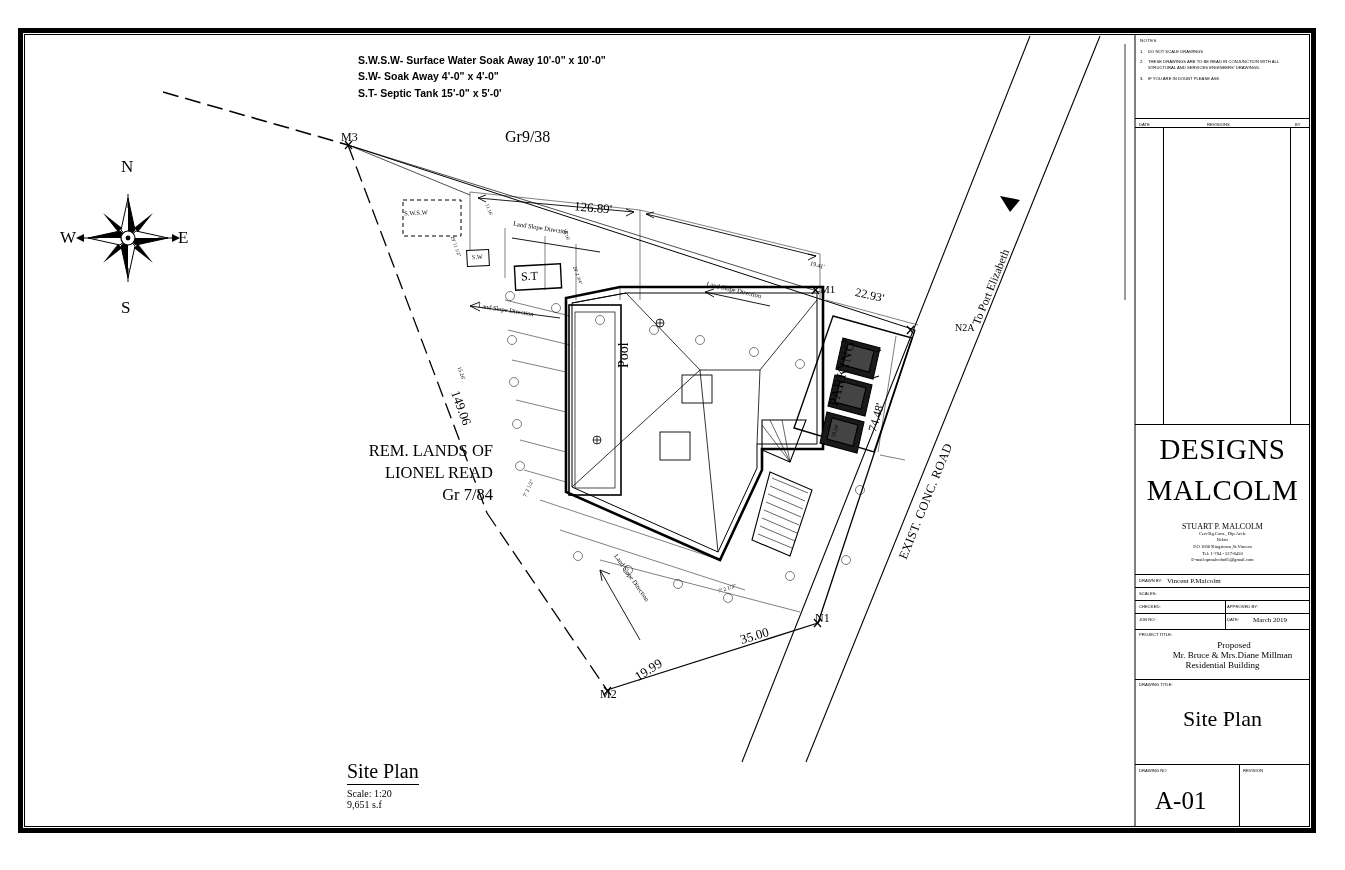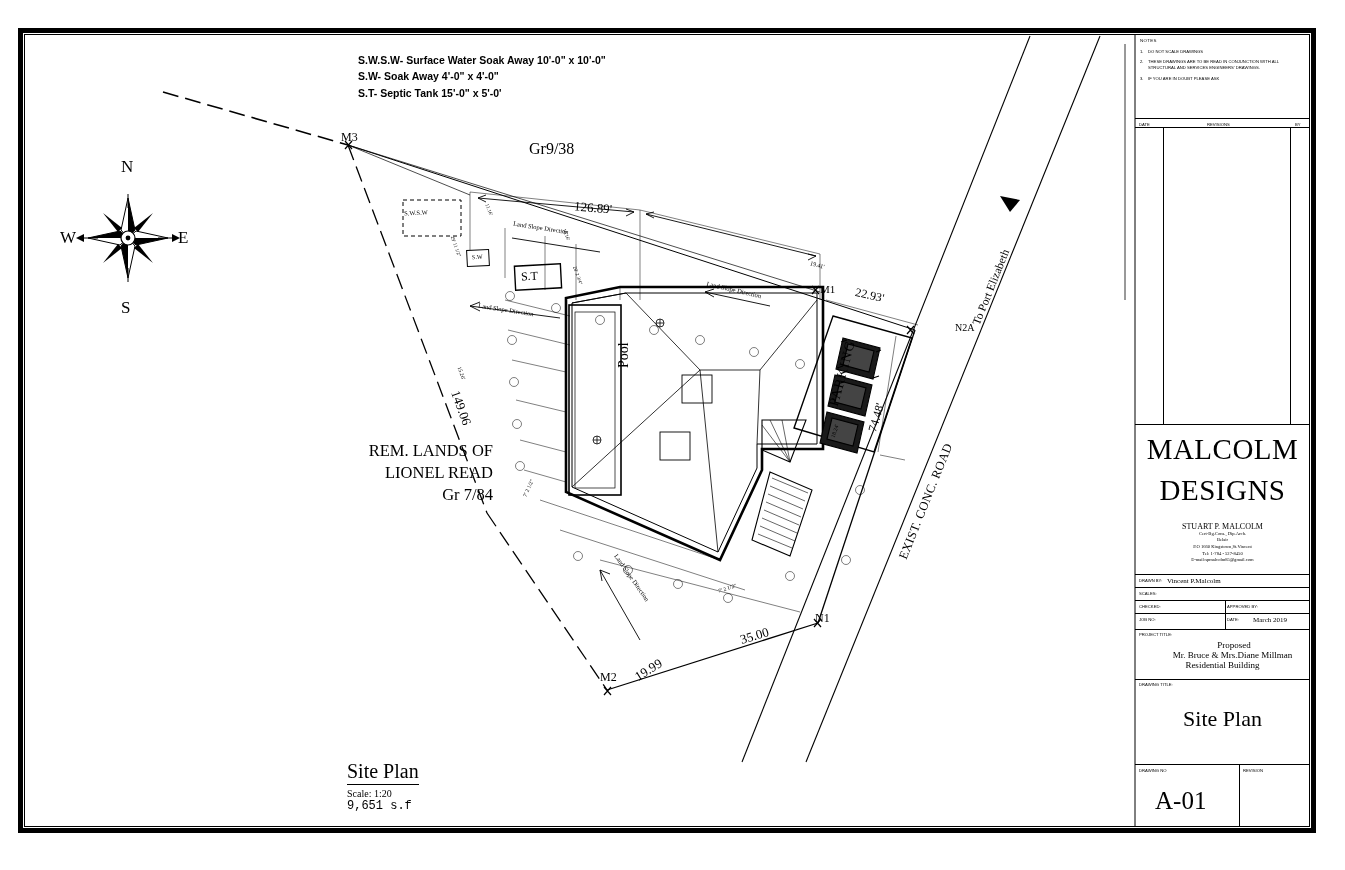--- a/index.html
+++ b/index.html
@@ -193,29 +193,29 @@
 
   
   .hdr-notes {
     position: absolute;
     left: 358px; top: 52px;
     font-family: "Liberation Sans", sans-serif;
     font-weight: bold;
     font-size: 10.5px;
     line-height: 1.55;
   }
-  .gr938 { position: absolute; left: 505px; top: 140px; font-size: 16px; margin-left: 24px; }
+  .gr938 { position: absolute; left: 505px; top: 128px; font-size: 16px; }
   .rem-lands {
     position: absolute; left: 313px; top: 440px;
     font-size: 16.5px; line-height: 1.32; text-align: right; width: 180px;
   }
   .siteplan-cap { position: absolute; left: 347px; top: 760px; }
   .siteplan-cap .t { font-size: 20px; border-bottom: 1.5px solid #000; padding-bottom: 1px; }
   .siteplan-cap .s { font-size: 10px; margin-top: 3px; }
-  .siteplan-cap .sf { font-size: 12px; font-family: Liberation Mono, monospace; }
+  .siteplan-cap .sf { font-size: 10px; }
 </style>
 </head>
 <body>
 
 <div id="sheet">
 
   <div class="border-outer"></div>
   <div class="border-inner"></div>
 
   <svg class="draw" viewBox="0 0 1345 870">
@@ -396,21 +396,21 @@
     <div>Gr 7/84</div>
   </div>
 
   <div class="txt" style="left:121px; top:157px; font-size:17px;">N</div>
   <div class="txt" style="left:121px; top:298px; font-size:17px;">S</div>
   <div class="txt" style="left:178px; top:228px; font-size:17px;">E</div>
   <div class="txt" style="left:60px;  top:228px; font-size:17px;">W</div>
 
   <div class="txt" style="left:341px; top:130px; font-size:12px;">M3</div>
   <div class="txt" style="left:820px; top:283px; font-size:11px;">M1</div>
-  <div class="txt" style="left:600px; top:670px; font-size:12px;">M2</div>
+  <div class="txt" style="left:600px; top:687px; font-size:12px;">M2</div>
   <div class="txt" style="left:815px; top:611px; font-size:12px;">N1</div>
   <div class="txt" style="left:935px; top:322px; font-size:10px;padding-left:20px;">N2A</div>
 
   <div class="txt" style="left:574px; top:200px; font-size:13px; transform:rotate(5deg);">126.89'</div>
   <div class="txt" style="left:855px; top:288px; font-size:12px; transform:rotate(13deg);">22.93'</div>
   <div class="txt" style="left:862px; top:410px; font-size:12px; transform:rotate(-73deg);">74.48'</div>
   <div class="txt" style="left:443px; top:400px; font-size:13px; transform:rotate(70deg);">149.06</div>
   <div class="txt" style="left:740px; top:628px; font-size:13px; transform:rotate(-17deg);">35.00</div>
   <div class="txt" style="left:634px; top:662px; font-size:13px; transform:rotate(-32deg);">19.99</div>
 
@@ -471,22 +471,22 @@
     <span class="c1">DATE</span>
     <span class="c2">REVISIONS</span>
     <span class="c3">BY</span>
   </div>
   <div class="rev-body">
     <div class="vline" style="left:28px;"></div>
     <div class="vline" style="left:155px;"></div>
   </div>
 
   <div class="company">
+    <div class="cname">DESIGNS</div>
     <div class="cname">MALCOLM</div>
-    <div class="cname">DESIGNS</div>
     <div class="pname">STUART P. MALCOLM</div>
     <div class="pline">Cert-Bg.Cons., Dip.Arch.</div>
     <div class="pline">Belair</div>
     <div class="pline">P.O 1660 Kingstown,St.Vincent</div>
     <div class="pline">Tel: 1-784 - 527-8450</div>
     <div class="pline">E-mail:spmalcolm85@gmail.com</div>
   </div>
 
   <div class="inforow" style="top:575px; height:13px;">
     <span class="lbl">DRAWN BY:</span>

